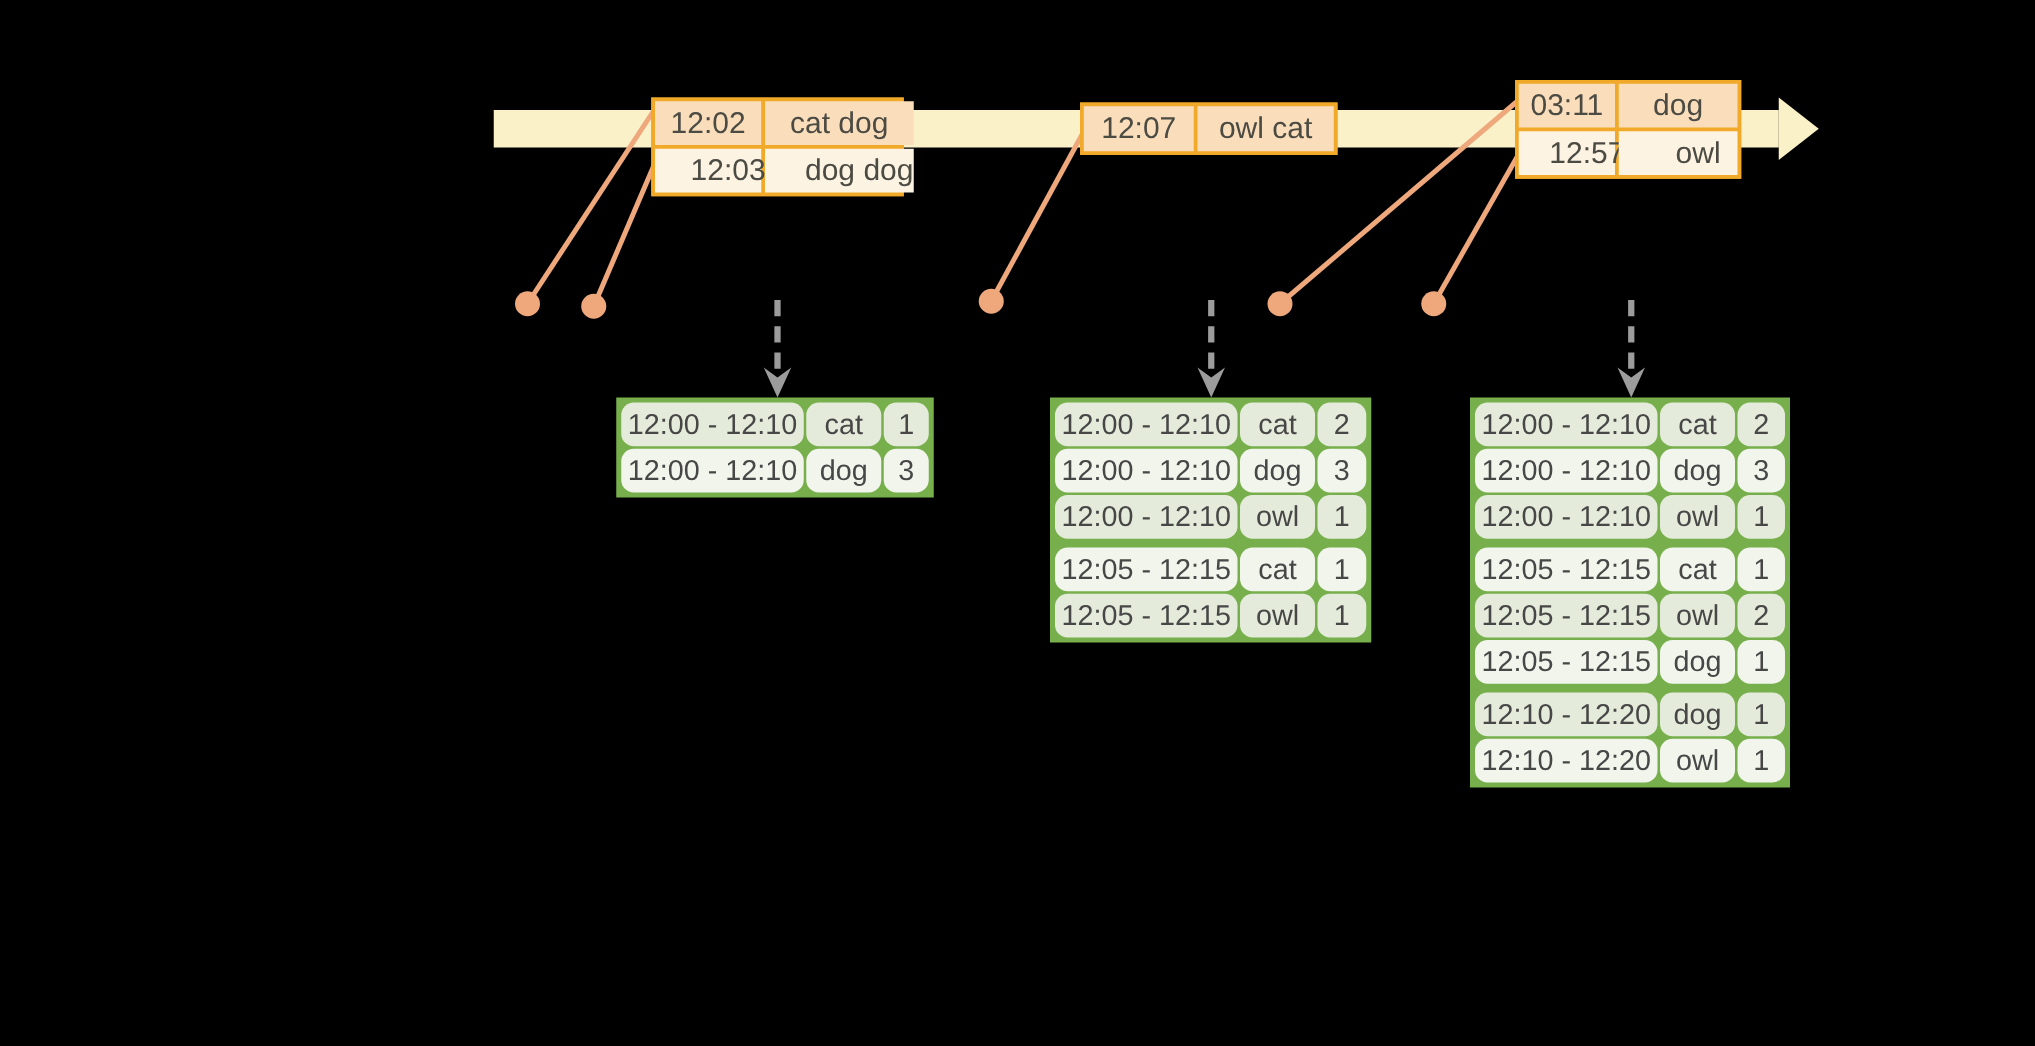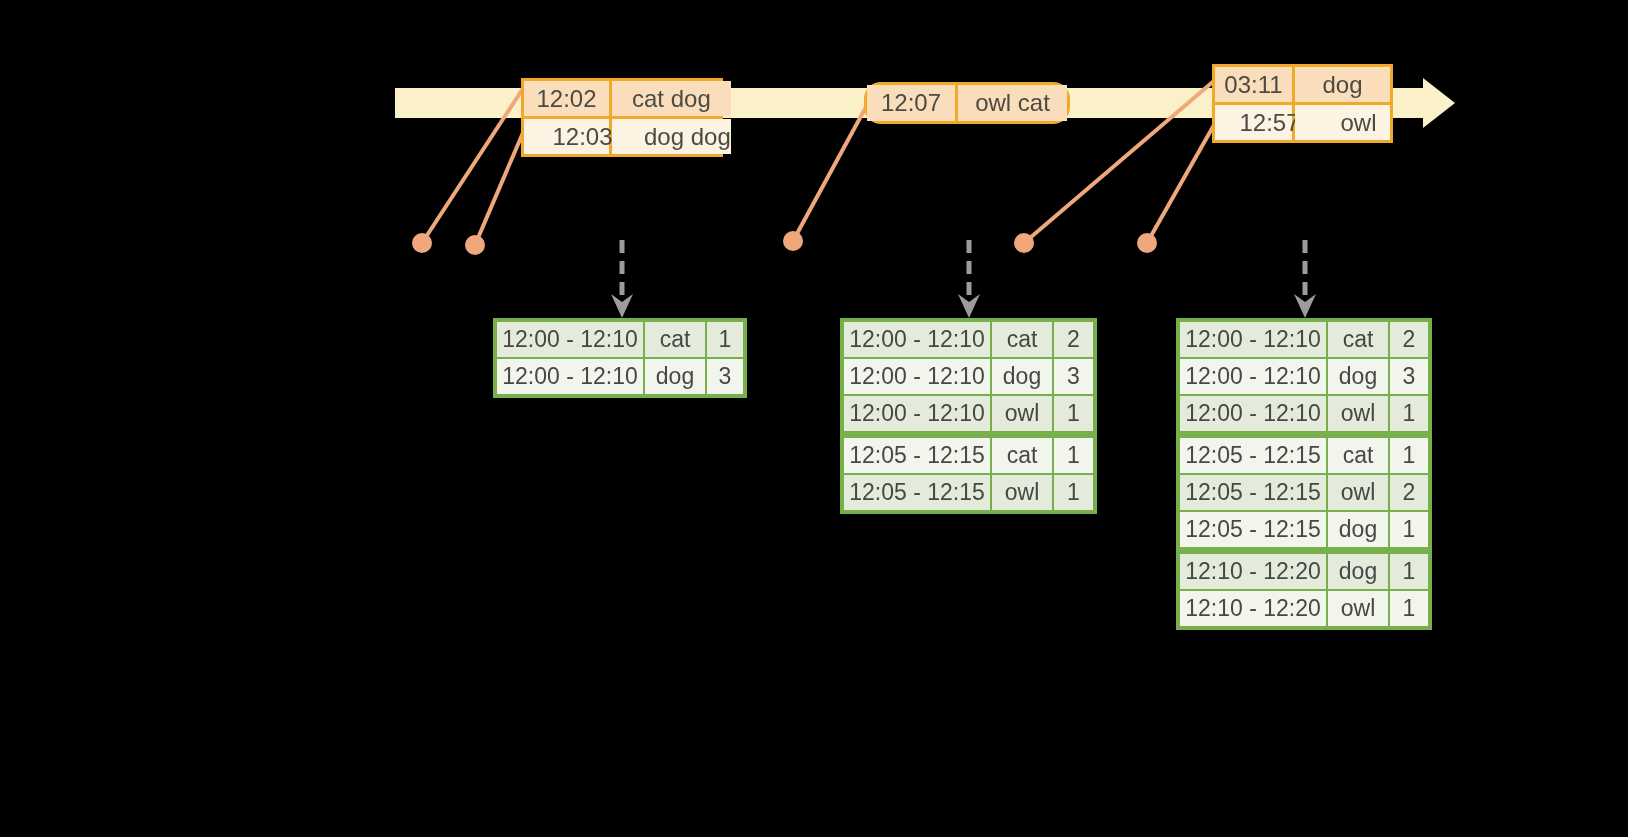--- a/index.html
+++ b/index.html
@@ -30,21 +30,21 @@
   .trigger-head{fill:var(--gray);}
 
   
   .event-box{
     position:absolute;z-index:2;
     background:var(--event-border);
     border:3px solid var(--event-border);
     display:grid;gap:3px;
   }
   .ev0{left:521px;top:78px;width:196px;grid-template-columns:85px 1fr;grid-auto-rows:35px;}
-  .ev1{left:864px;top:82px;width:200px;grid-template-columns:88px 1fr;grid-auto-rows:36px;border-radius:17px;}
+  .ev1{left:864px;top:82px;width:200px;grid-template-columns:88px 1fr;grid-auto-rows:36px;}
   .ev2{left:1212px;top:64px;width:175px;grid-template-columns:77px 1fr;grid-auto-rows:35px;}
   .event-cell{
     display:flex;align-items:center;justify-content:center;
     font-size:24px;color:var(--event-text);white-space:nowrap;
   }
   .event-row-dark  .event-cell{background:var(--event-fill-dark);}
   .event-row-light .event-cell{background:var(--event-fill-light);padding-left:32px;}
   .event-cell{background:var(--event-fill-dark);}
 
   
@@ -57,21 +57,21 @@
   .rt1{left:840px;top:318px;width:249px;}
   .rt2{left:1176px;top:318px;width:248px;}
   .result-row{
     display:grid;grid-template-columns:146px 60px 1fr;gap:2px;
     height:35px;margin-top:2px;
   }
   .result-row:first-child{margin-top:0;}
   .result-row.group-break{margin-top:7px;}
   .result-cell{
     display:flex;align-items:center;justify-content:center;
-    font-size:23px;color:var(--tbl-text);white-space:nowrap;
+    font-size:23px;color:var(--tbl-text);white-space:nowrap;border-radius:10px;
   }
   .row-tint  .result-cell{background:var(--tbl-cell-tint);}
   .row-light .result-cell{background:var(--tbl-cell-light);}
 </style>
 </head>
 <body>
 
 <svg id="overlay" width="1628" height="837" viewBox="0 0 1628 837">
 
   <rect class="timeline-band" x="395" y="88" width="1028" height="30"></rect>

